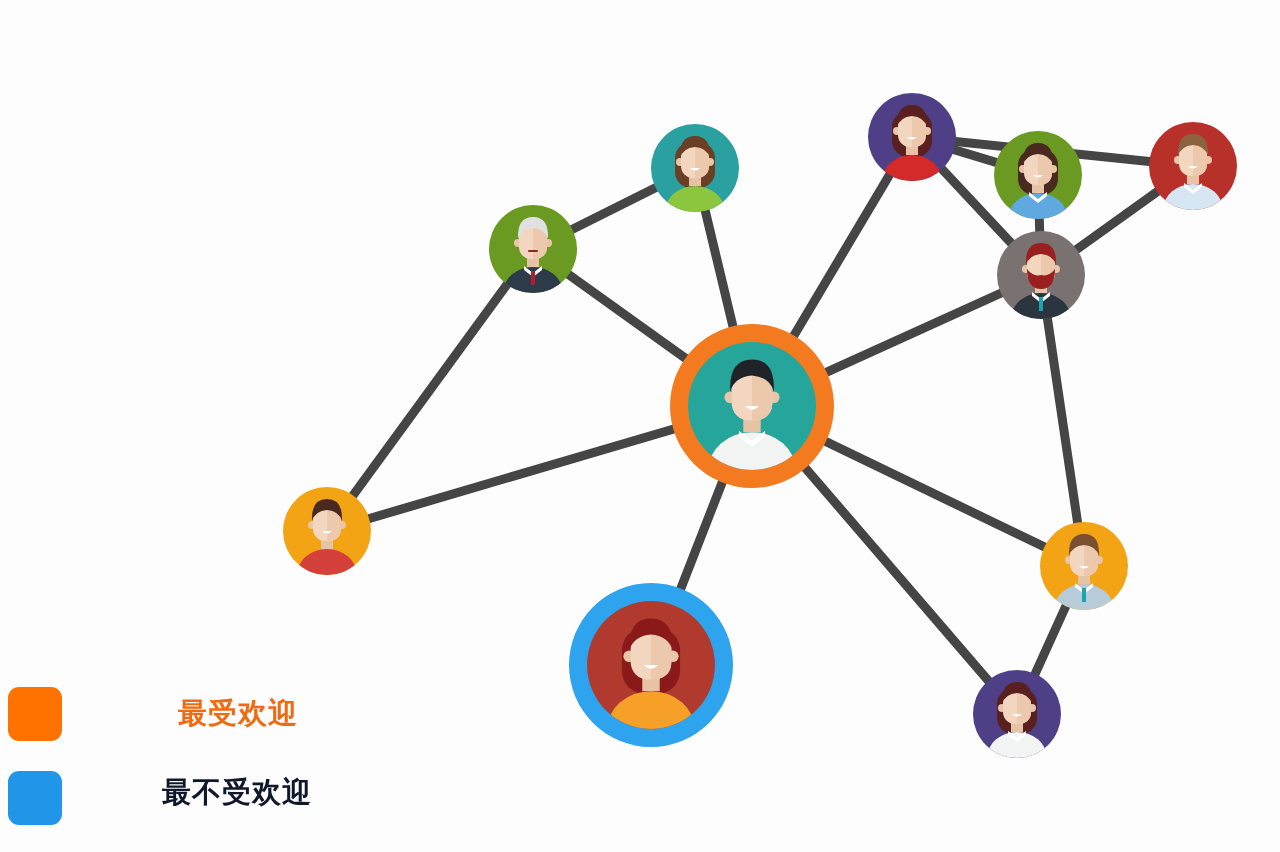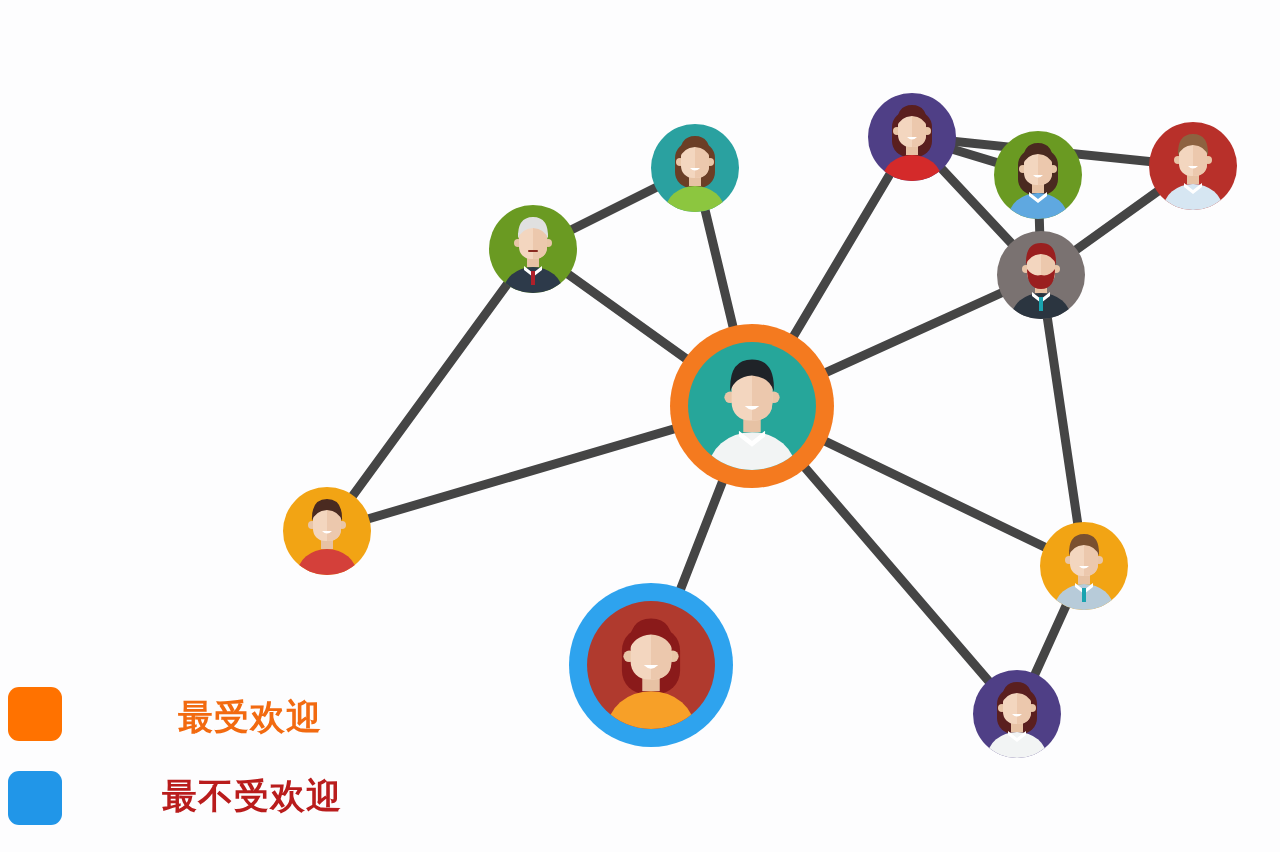--- a/index.html
+++ b/index.html
@@ -1,19 +1,19 @@
 <!DOCTYPE html>
 <html><head>
 <meta charset="utf-8">
 <style>
   html, body { margin:0; padding:0; }
   body { width:1280px; height:852px; background:#fdfdfe; position:relative; overflow:hidden; font-family:"DejaVu Sans", sans-serif; }
   #graph { position:absolute; left:0; top:0; }
   .legend-swatch { position:absolute; width:54px; height:54px; border-radius:11px; }
-  .legend-label { position:absolute; font-size:35px; font-weight:bold; letter-spacing:1px; white-space:nowrap; }
+  .legend-label { position:absolute; font-size:29px; font-weight:bold; letter-spacing:1px; white-space:nowrap; }
 </style>
 </head>
 <body>
 
 <svg id="graph" width="1280" height="852" viewBox="0 0 1280 852" xmlns="http://www.w3.org/2000/svg">
   <g id="edges">
       <line x1="752" y1="406" x2="533" y2="249" stroke="#454545" stroke-width="9" stroke-linecap="round"></line>
       <line x1="752" y1="406" x2="695" y2="168" stroke="#454545" stroke-width="9" stroke-linecap="round"></line>
       <line x1="752" y1="406" x2="912" y2="137" stroke="#454545" stroke-width="9" stroke-linecap="round"></line>
       <line x1="752" y1="406" x2="1041" y2="275" stroke="#454545" stroke-width="9" stroke-linecap="round"></line>
@@ -225,13 +225,13 @@
           <path d="M1012,714 Q1017,719 1022,714 Z" fill="#ffffff"></path>
         </g>
       </g>
     </g>
 </svg>
 
 <div class="legend-swatch" style="left: 8px; top: 687px; background: rgb(255, 114, 0);"></div>
 <div class="legend-label" style="left: 178px; top: 694px; color: rgb(242, 106, 16);">最受欢迎</div>
 
 <div class="legend-swatch" style="left: 8px; top: 771px; background: rgb(33, 150, 232);"></div>
-<div class="legend-label" style="left: 162px; top: 773px; color: #b91c1c;">最不受欢迎</div>
+<div class="legend-label" style="left: 162px; top: 773px; color: #0f172a;">最不受欢迎</div>
 
 </body></html>

